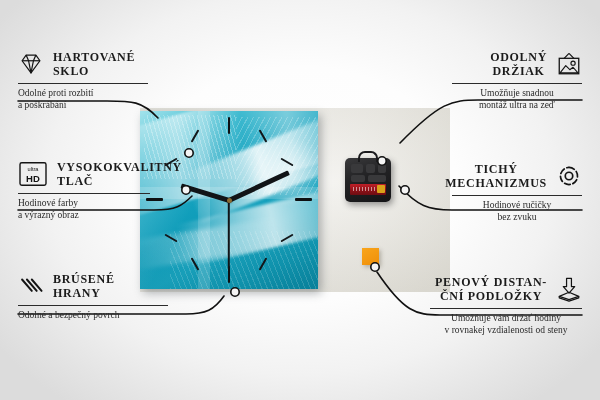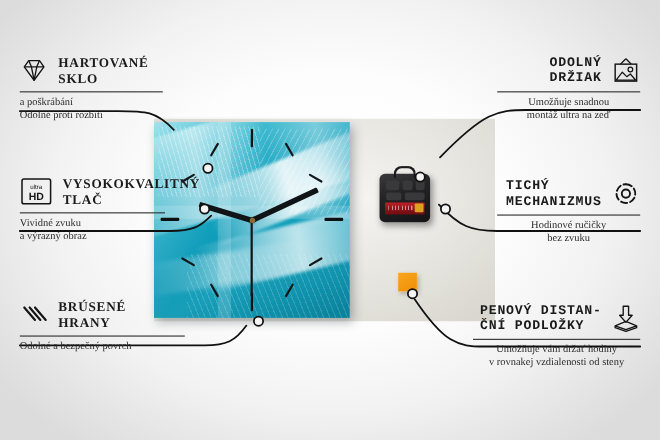--- a/index.html
+++ b/index.html
@@ -114,21 +114,21 @@
   
   .feat { position:absolute; }
   .feat .head { display:flex; align-items:center; gap:9px; }
   .feat.left .head { justify-content:flex-start; }
   .feat.right .head { justify-content:flex-end; }
   .feat .ttl {
     font-family:"Liberation Serif", serif;
     font-weight:700; font-size:12px; letter-spacing:.7px;
     color:#1b1b1b; line-height:14px; text-transform:uppercase;
   }
-  .feat.right .ttl { text-align:left;font-family:Liberation Mono, monospace; }
+  .feat.right .ttl { text-align:center; }
   .feat .rule { height:1px; background:#2b2b2b; margin:5px 0 4px; }
   .feat .desc {
     font-family:"Liberation Serif", serif;
     font-size:9.5px; color:#2a2a2a; line-height:11.5px;
   }
   .feat.right .desc { text-align:center; }
   .ico { width:26px; height:26px; flex:0 0 26px; display:block; }
   .ico.hd { width:30px; flex:0 0 30px; }
 </style>
 </head>
@@ -216,40 +216,40 @@
             <path d="M10,5 L13,12 L16,27 L19,12 L22,5"></path>
         </g>
       </svg>
       <div class="ttl">
         <div>HARTOVANÉ</div>
         <div>SKLO</div>
       </div>
     </div>
     <div class="rule"></div>
     <div class="desc">
+      <div>Odolné proti rozbití</div>
       <div>a poškrábání</div>
-      <div>Odolné proti rozbití</div>
     </div>
   </div>
 
   <div class="feat left" style="left:18px;top:160px;width:132px;">
     <div class="head">
       <svg class="ico hd" viewBox="0 0 34 30">
         <rect x="2" y="2" width="30" height="26" rx="2" fill="none" stroke="#141414" stroke-width="1.6"></rect>
         <text x="17" y="12" font-family="Liberation Sans, sans-serif" font-size="6.5" text-anchor="middle" fill="#141414">ultra</text>
         <text x="17" y="24" font-family="Liberation Sans, sans-serif" font-size="11" font-weight="bold" text-anchor="middle" fill="#141414">HD</text>
       </svg>
       <div class="ttl">
         <div>VYSOKOKVALITNÝ</div>
         <div>TLAČ</div>
       </div>
     </div>
     <div class="rule"></div>
     <div class="desc">
-      <div>Vividné zvuku</div>
+      <div>Hodinové farby</div>
       <div>a výrazný obraz</div>
     </div>
   </div>
 
   <div class="feat left" style="left:18px;top:272px;width:150px;">
     <div class="head">
       <svg class="ico" viewBox="0 0 32 32">
         <g stroke="#141414" stroke-width="2.4" stroke-linecap="round">
           <path d="M5,8 L17,22"></path>
             <path d="M11,8 L23,22"></path>

